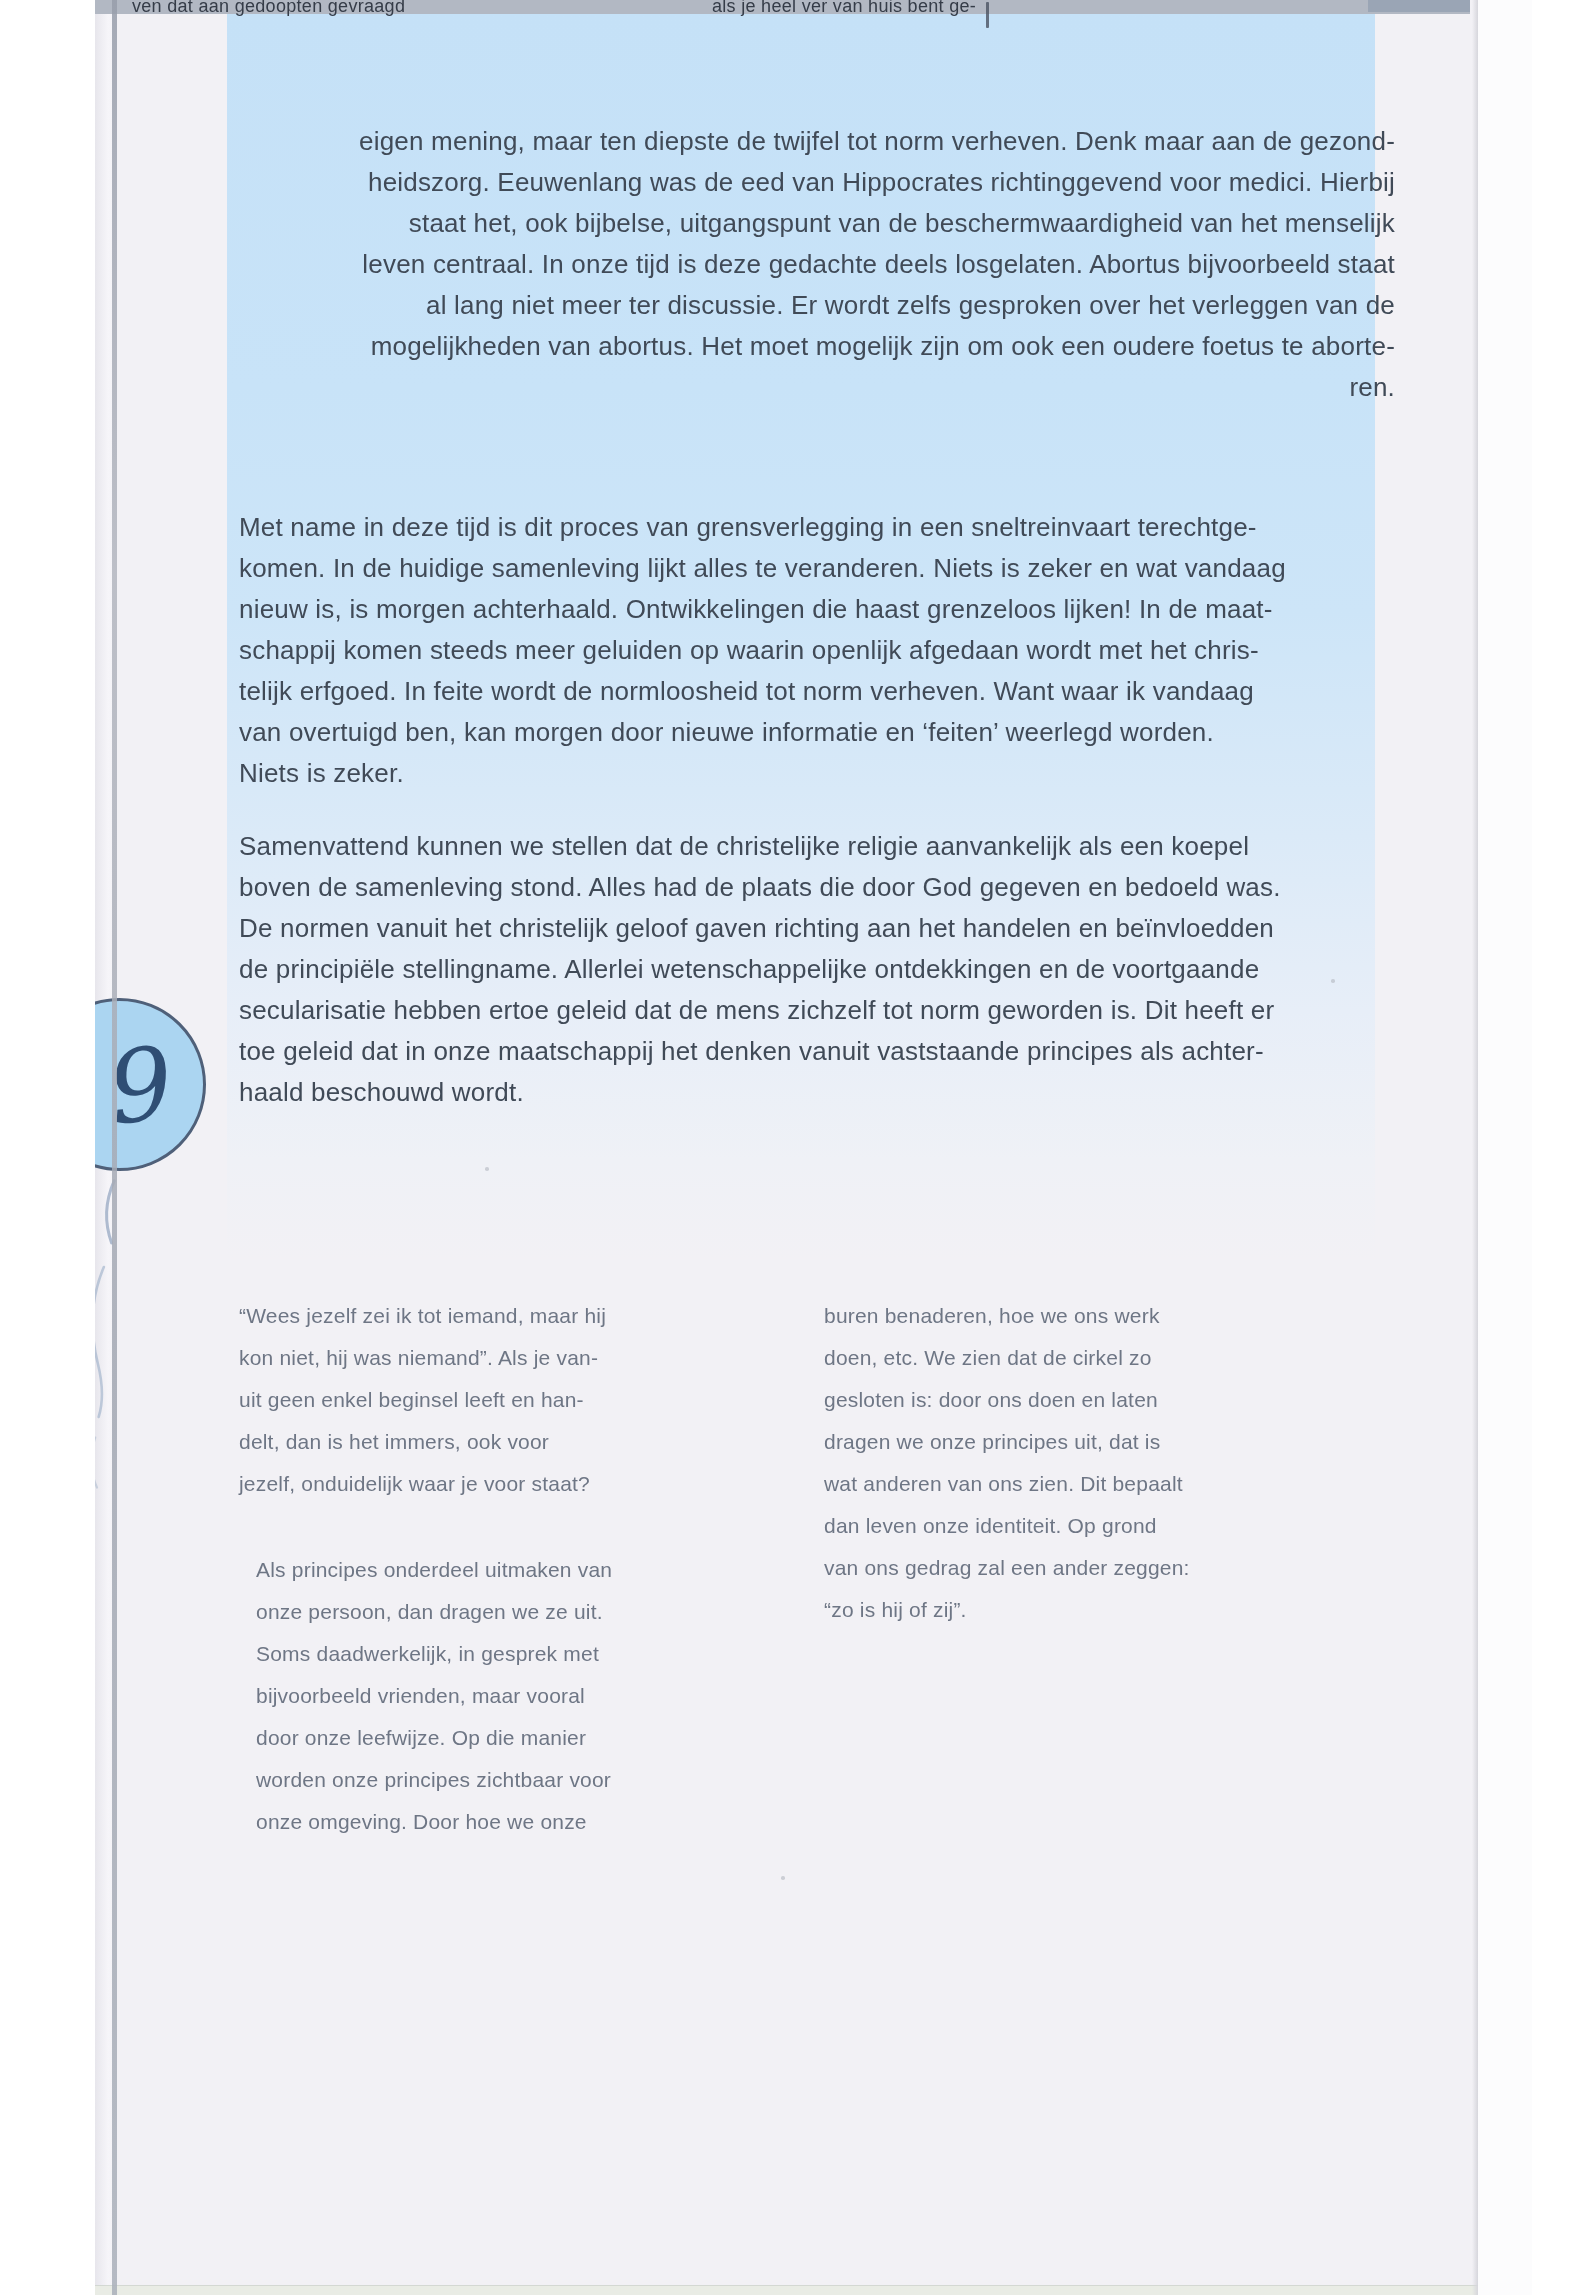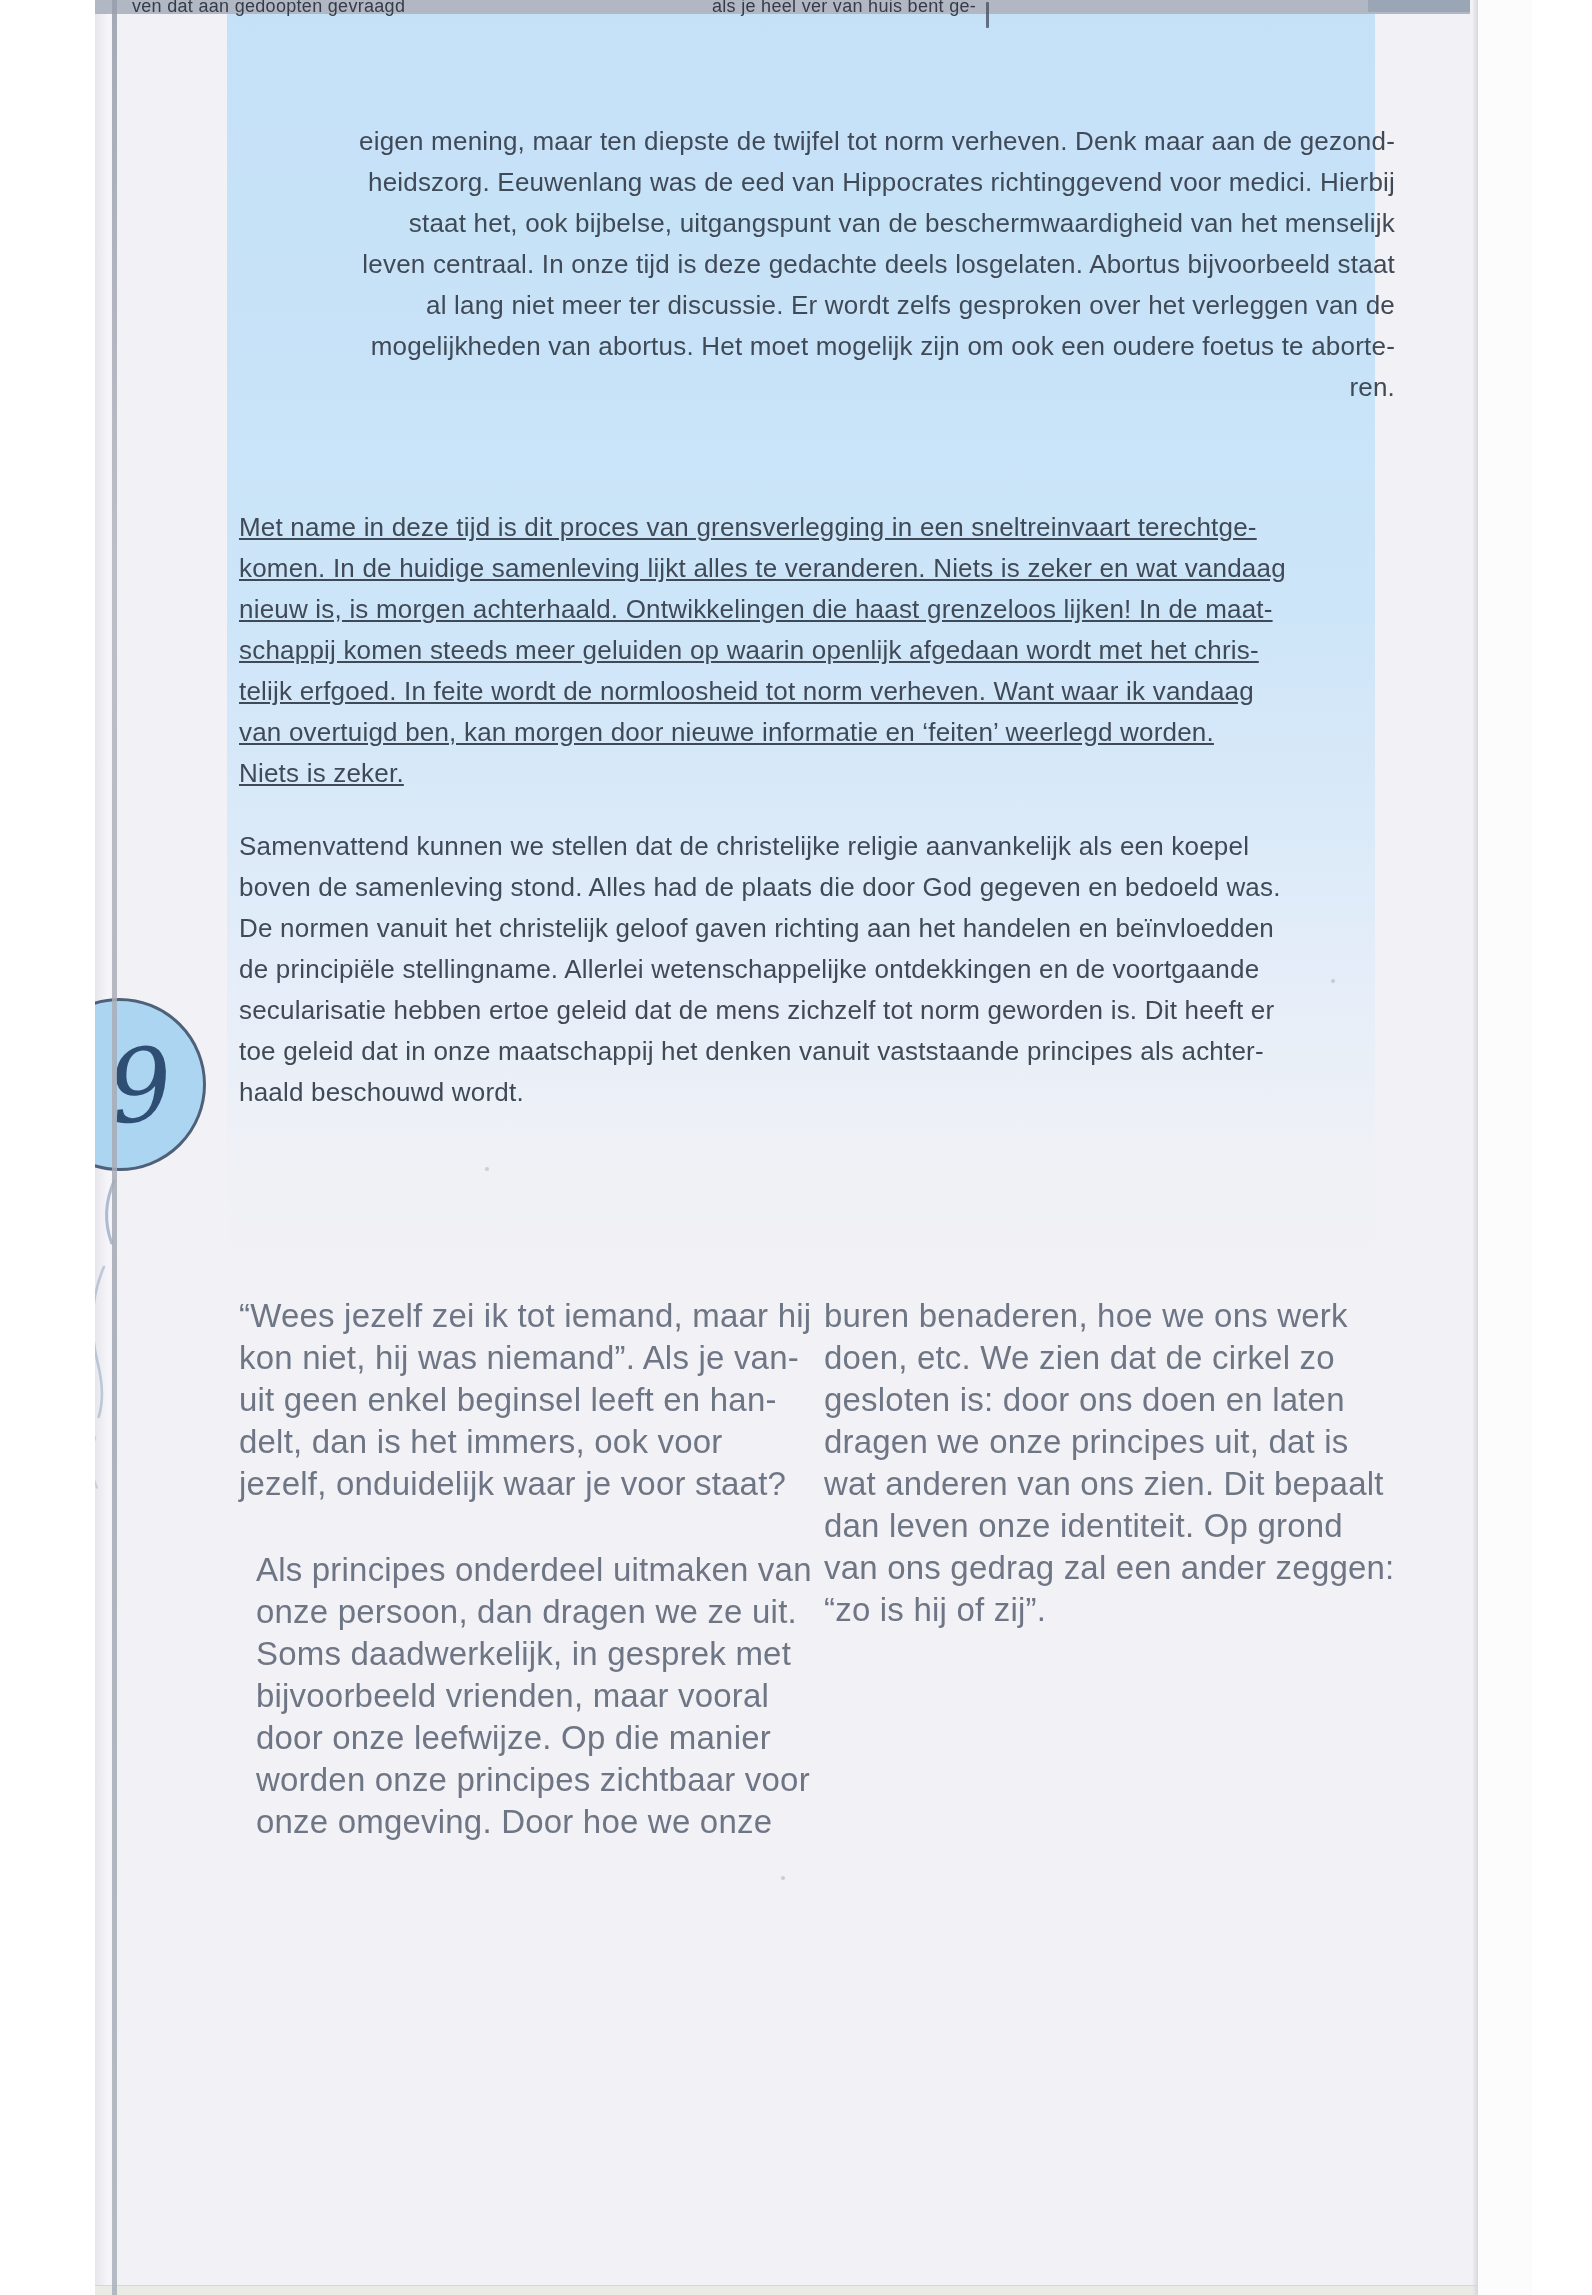--- a/index.html
+++ b/index.html
@@ -55,25 +55,25 @@
       #c5e1f7 0%, #c8e3f8 30%, #cde5f8 48%,
       #dbeaf8 66%, #e7eef8 80%, #eff1f6 92%, #f2f1f5 100%);
     z-index:0;
   }
   .bodytext{
     position:absolute;left:144px;width:1156px;
     font-size:26px;line-height:41px;color:#404a57;
     letter-spacing:0.2px;white-space:pre-line;z-index:2;margin:0;
   }
   .p1{top:121px;text-align:right;}
-  .p2{top:507px;text-decoration:underline;}
+  .p2{top:507px;}
   .p3{top:826px;}
   .coltext{
     position:absolute;width:604px;
-    font-size:33px;line-height:42px;color:#6e7685;
+    font-size:21px;line-height:42px;color:#6e7685;
     letter-spacing:0.2px;white-space:pre-line;z-index:2;margin:0;
   }
   .col-left-1{left:144px;top:1295px;}
   .col-left-2{left:161px;top:1549px;}
   .col-right-1{left:729px;top:1295px;}
   .page-circle{
     position:absolute;left:-62px;top:998px;width:173px;height:173px;
     border-radius:50%;background:#abd5f1;border:3.5px solid #4f6079;
     box-sizing:border-box;z-index:1;
   }

